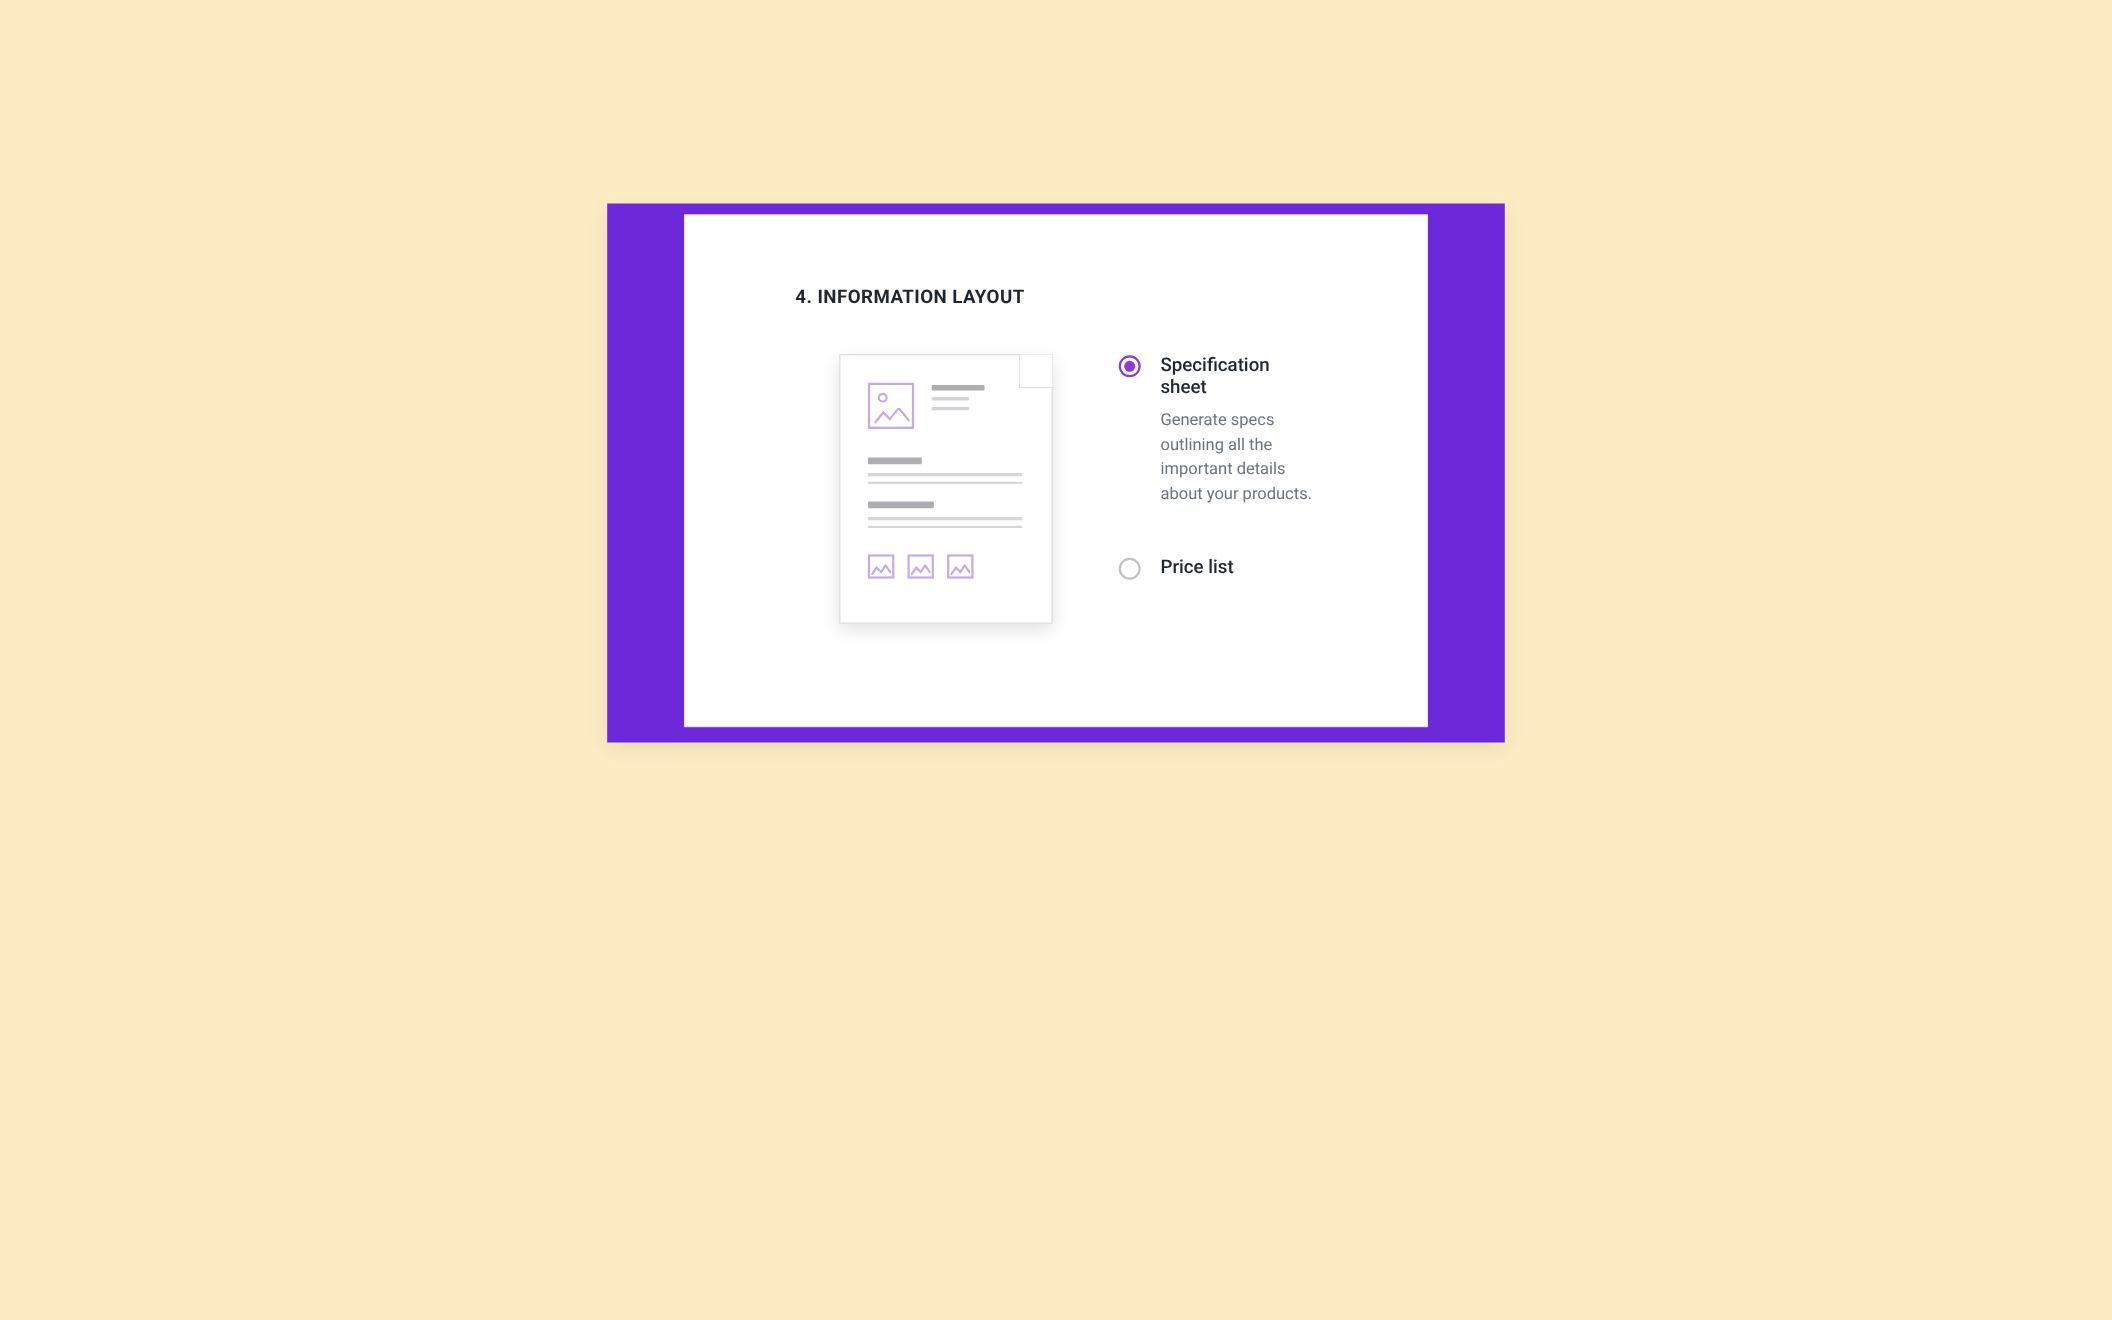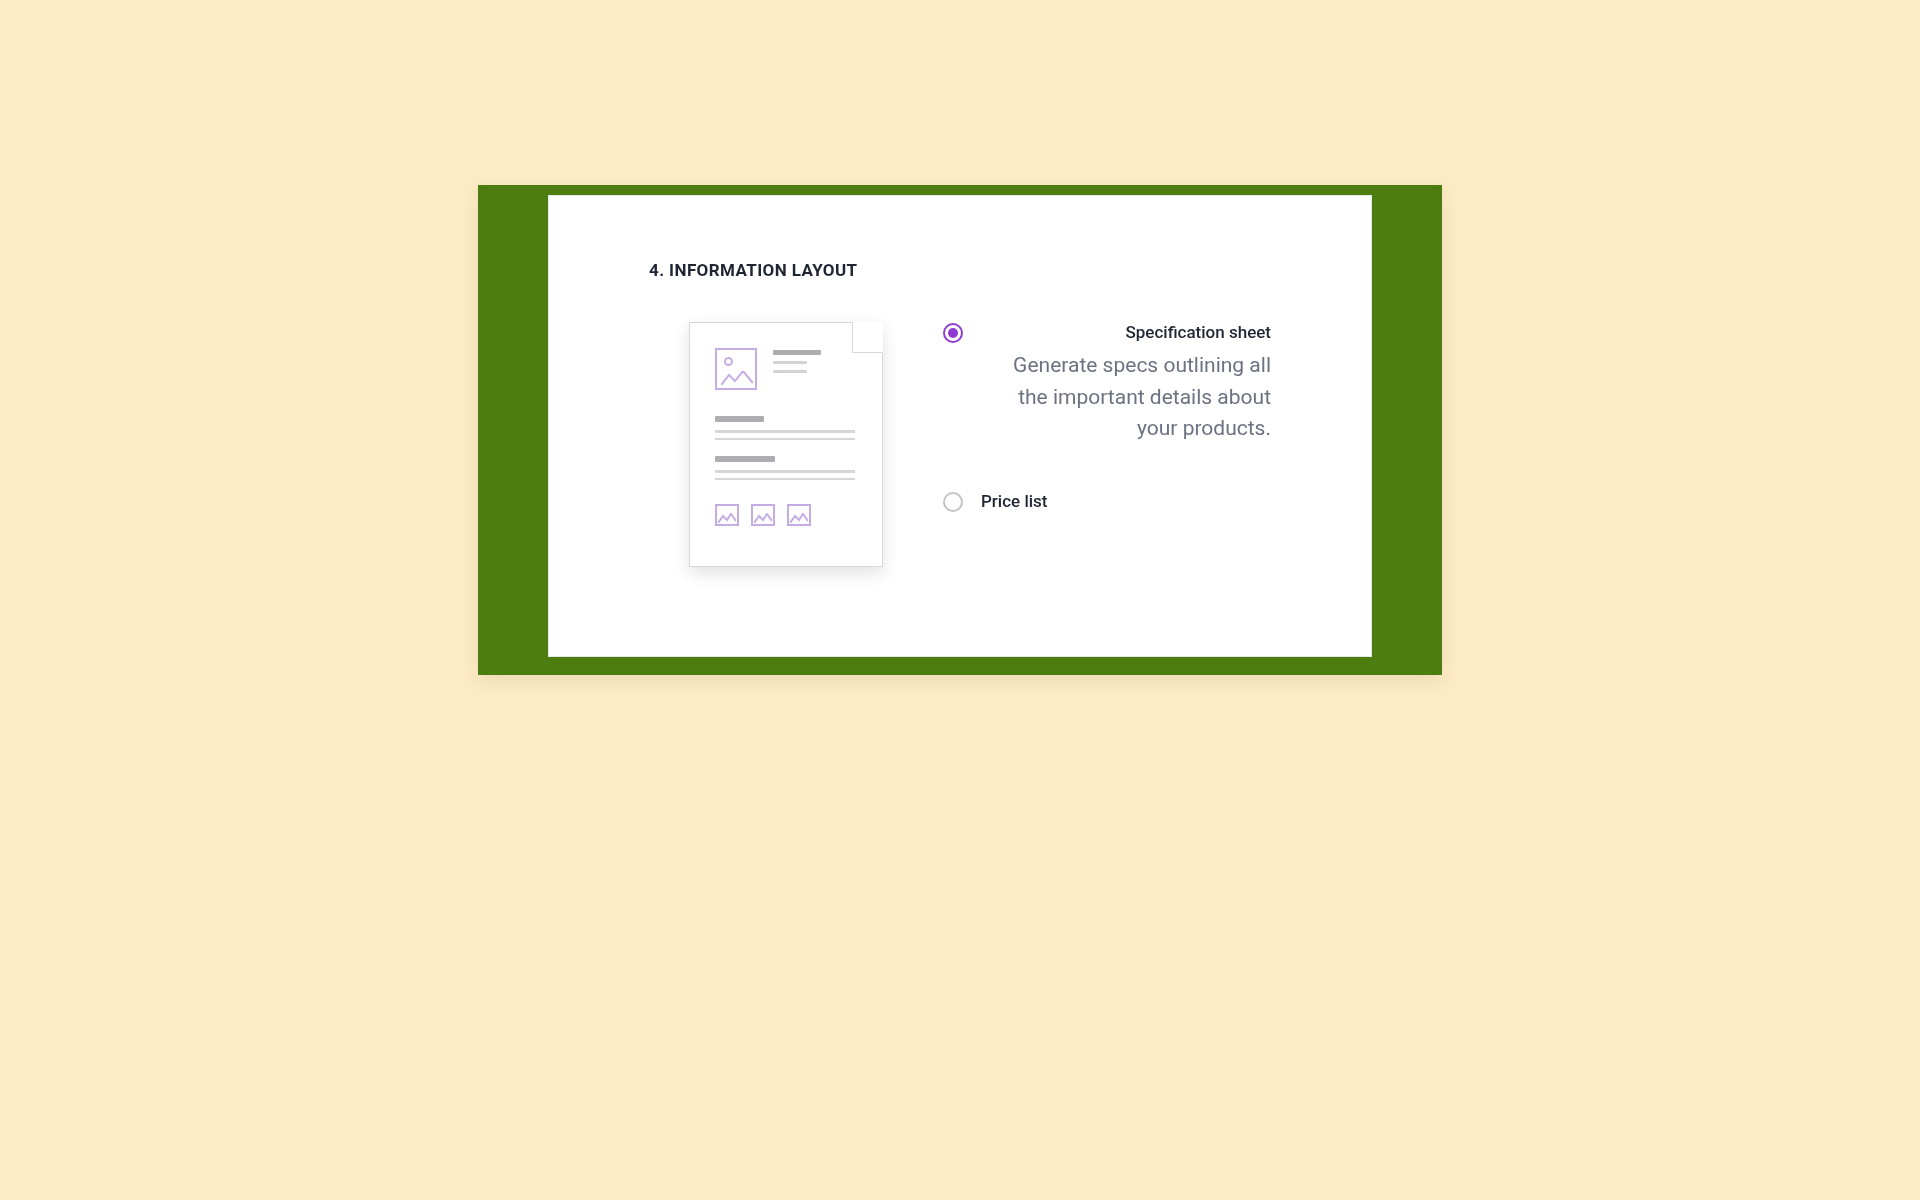--- a/index.html
+++ b/index.html
@@ -11,23 +11,23 @@
       width: 1920px;
       height: 1200px;
       background: #fdecc3;
       font-family: -apple-system, BlinkMacSystemFont, "Segoe UI", Roboto, "Helvetica Neue", Arial, sans-serif;
       display: flex;
       justify-content: center;
       align-items: flex-start;
       padding-top: 185px;
     }
     .panel {
-      width: 964px;
+      width: 816px;
       height: 490px;
-      background: #4d7c0f;
+      background: #6d28d9;
       box-shadow: 0 6px 18px rgba(0,0,0,0.08);
       padding: 10px 70px 0 70px;
     }
     .inner-card {
       border: 1px solid #e5e7eb;
       background: #ffffff;
       padding: 64px 100px 80px 100px;
       min-height: 462px;
     }
     .section-title {
@@ -35,21 +35,20 @@
       font-weight: 700;
       letter-spacing: 0.4px;
       color: #1f2633;
       margin-bottom: 42px;
     }
     .content {
       display: flex;
       gap: 60px;
       align-items: flex-start;
       padding-left: 40px;
-      text-align: right;
     }
     .preview {
       position: relative;
       width: 194px;
       height: 245px;
       background: #ffffff;
       border: 1px solid #d8d8da;
       box-shadow: 0 6px 16px rgba(0,0,0,0.12);
     }
     .preview::before {
@@ -186,21 +185,21 @@
       background:#8e3bd3;
       border-radius:50%;
     }
     .opt-label {
       font-size:17px;
       font-weight:500;
       color:#1f2633;
       margin-bottom:8px;
     }
     .opt-desc {
-      font-size:21px;
+      font-size:15px;
       color:#6b7280;
       line-height:1.5;
     }
   </style>
 </head>
 <body>
 
 <div class="panel">
   <div class="inner-card">
     <h2 class="section-title">4. INFORMATION LAYOUT</h2>

